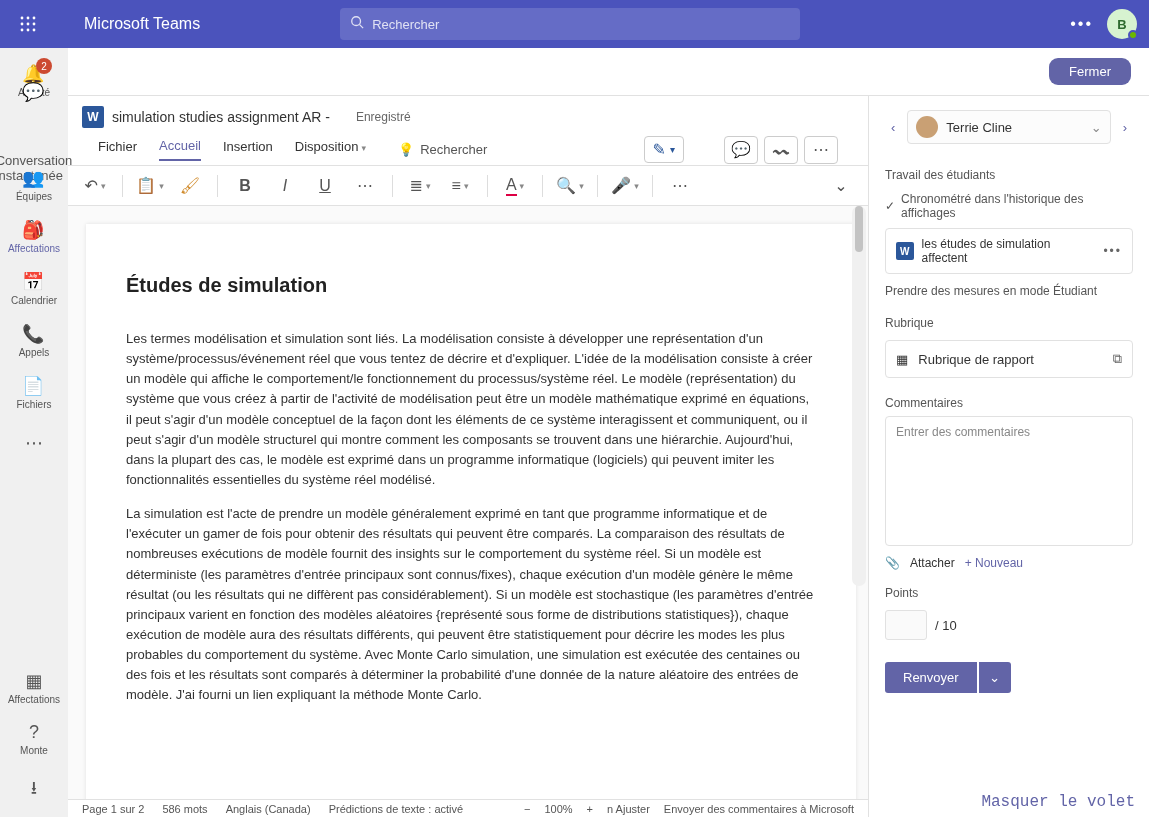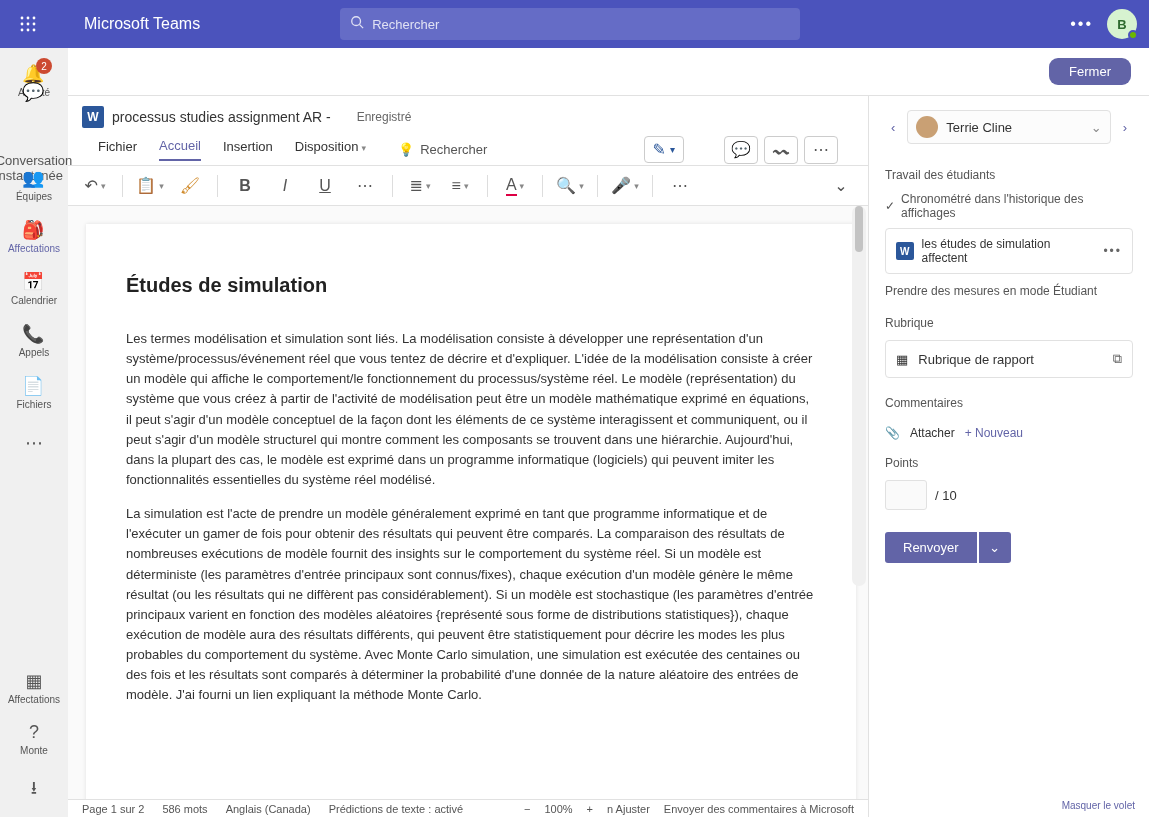--- a/index.html
+++ b/index.html
@@ -94,21 +94,21 @@
 .attach-row .clip { color:#666; }
 .attach-row a { color:var(--purple-light); text-decoration:none; }
 
 .points-row { display:flex; align-items:center; gap:8px; margin-top:4px; }
 .points-row input { width:42px; height:30px; border:1px solid var(--border); border-radius:3px; background:#fafafa; }
 
 .return-row { display:flex; gap:2px; margin-top:22px; }
 .btn-return { background:var(--purple-light); color:#fff; border:0; padding:8px 18px; border-radius:3px 0 0 3px; font-size:13px; cursor:pointer; }
 .btn-return-dd { background:var(--purple-light); color:#fff; border:0; width:32px; border-radius:0 3px 3px 0; cursor:pointer; }
 
-.hide-panel { position:absolute; bottom:6px; right:14px; font-size:10px; color:var(--purple-light); cursor:pointer; }
+.hide-panel { position:absolute; bottom:6px; right:14px; font-size:16px; color:var(--purple-light); cursor:pointer;font-family:Liberation Mono, monospace; }
 </style>
 </head>
 <body>
 
 <div class="topbar">
   <div class="waffle">
     <svg width="16" height="16" viewBox="0 0 16 16">
         <g fill="#fff">
           <circle cx="2" cy="2" r="1.4"></circle>
           <circle cx="8" cy="2" r="1.4"></circle>
@@ -192,21 +192,21 @@
 <div class="main">
   <div class="close-row">
     <button class="btn-close">Fermer</button>
   </div>
 
   <div class="content-row">
 
     <div class="word">
       <div class="word-title-row">
         <div class="word-icon">W</div>
-        <div class="word-title">processus studies assignment AR -</div>
+        <div class="word-title">simulation studies assignment AR -</div>
         <div class="saved">Enregistré</div>
       </div>
 
       <div class="ribbon-tabs">
         <div class="ribbon-tab">Fichier</div>
         <div class="ribbon-tab active">Accueil</div>
         <div class="ribbon-tab">Insertion</div>
         <div class="ribbon-tab dd">Disposition</div>
         <div class="ribbon-search">
           <span>💡</span>
@@ -309,20 +309,23 @@
       <div class="sub-note">Prendre des mesures en mode Étudiant</div>
 
       <h5 style="margin-top:18px;">Rubrique</h5>
       <div class="rubric-pill">
         <span>▦</span>
         <span>Rubrique de rapport</span>
         <span class="pop">⧉</span>
       </div>
 
       <h5 style="margin-top:18px;">Commentaires</h5>
+      <div class="feedback-box">
+        <span>Entrer des commentaires</span>
+      </div>
       <div class="attach-row">
         <span class="clip">📎</span>
         <span>Attacher</span>
         <a>+ Nouveau</a>
       </div>
 
       <h5 style="margin-top:16px;">Points</h5>
       <div class="points-row">
         <input style="">
         <span>/ 10</span>

